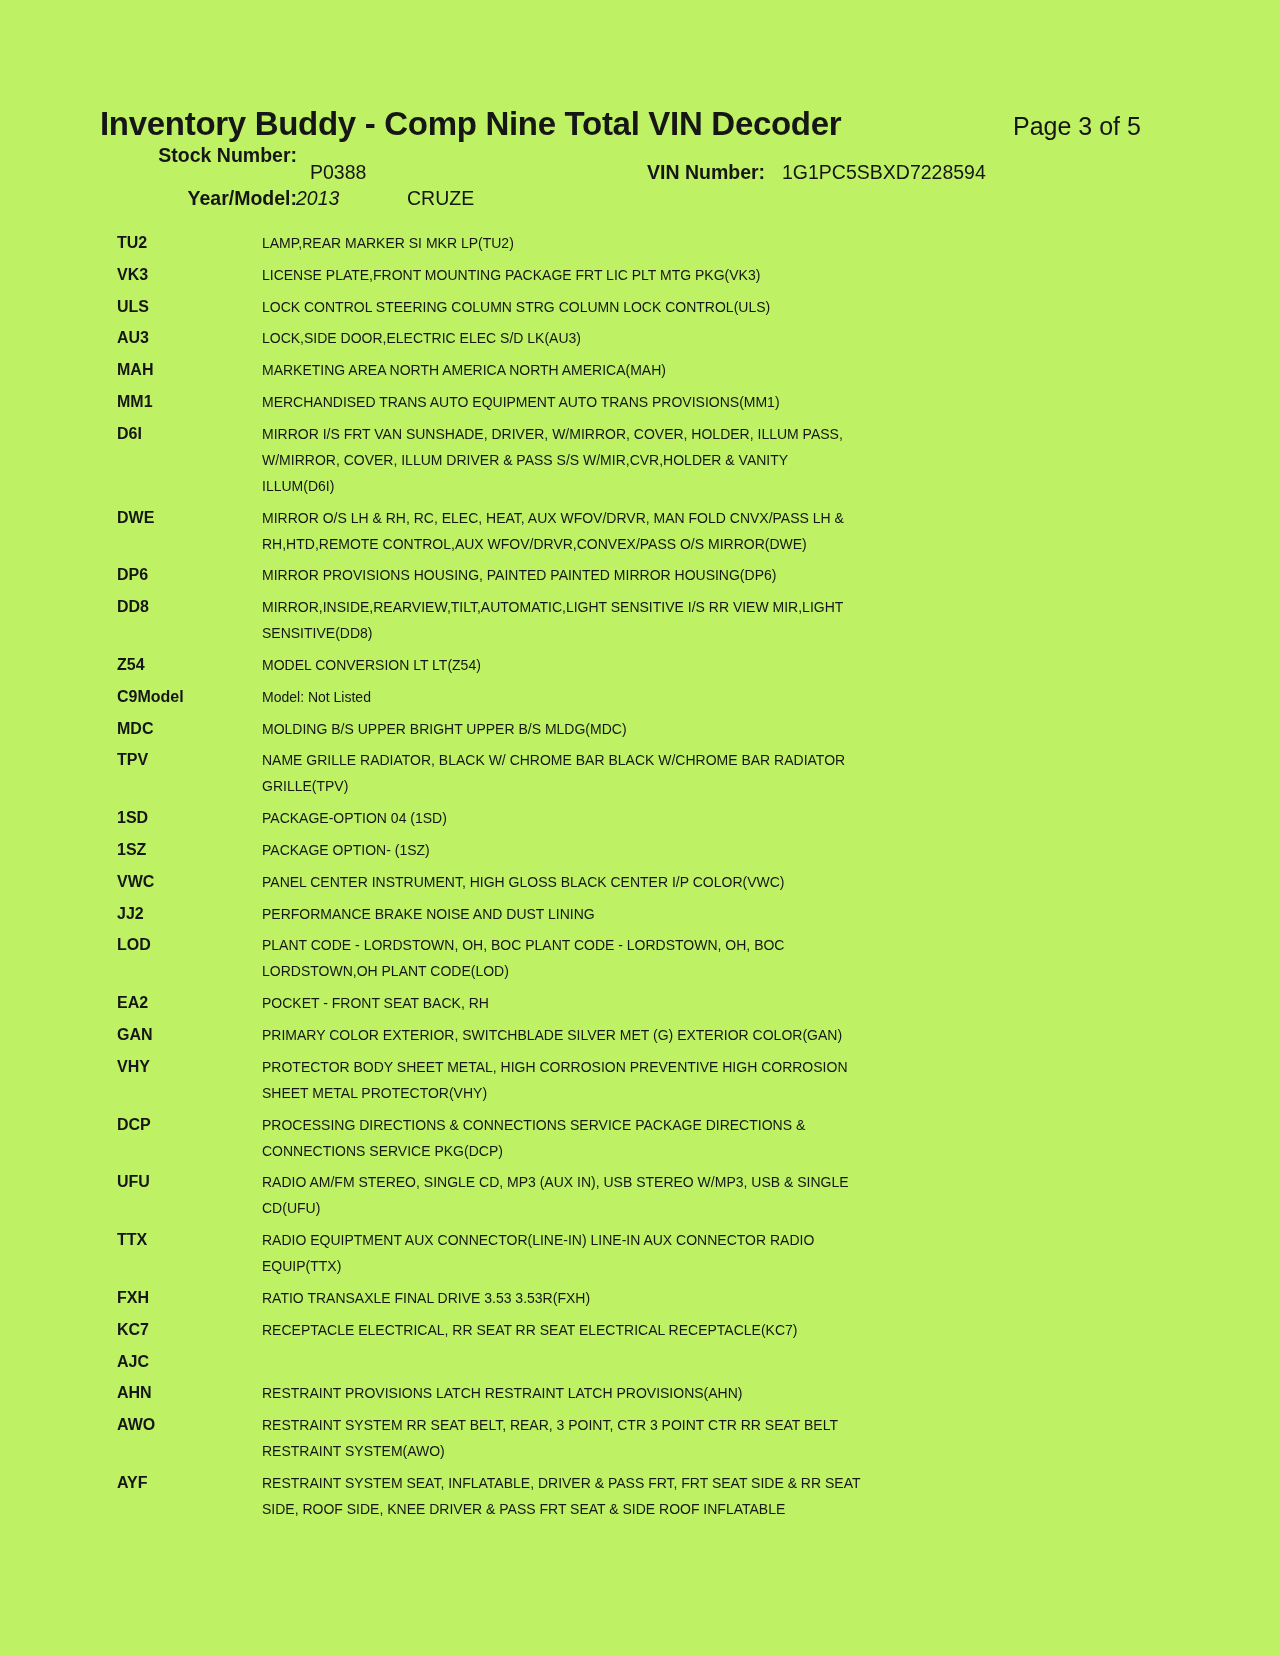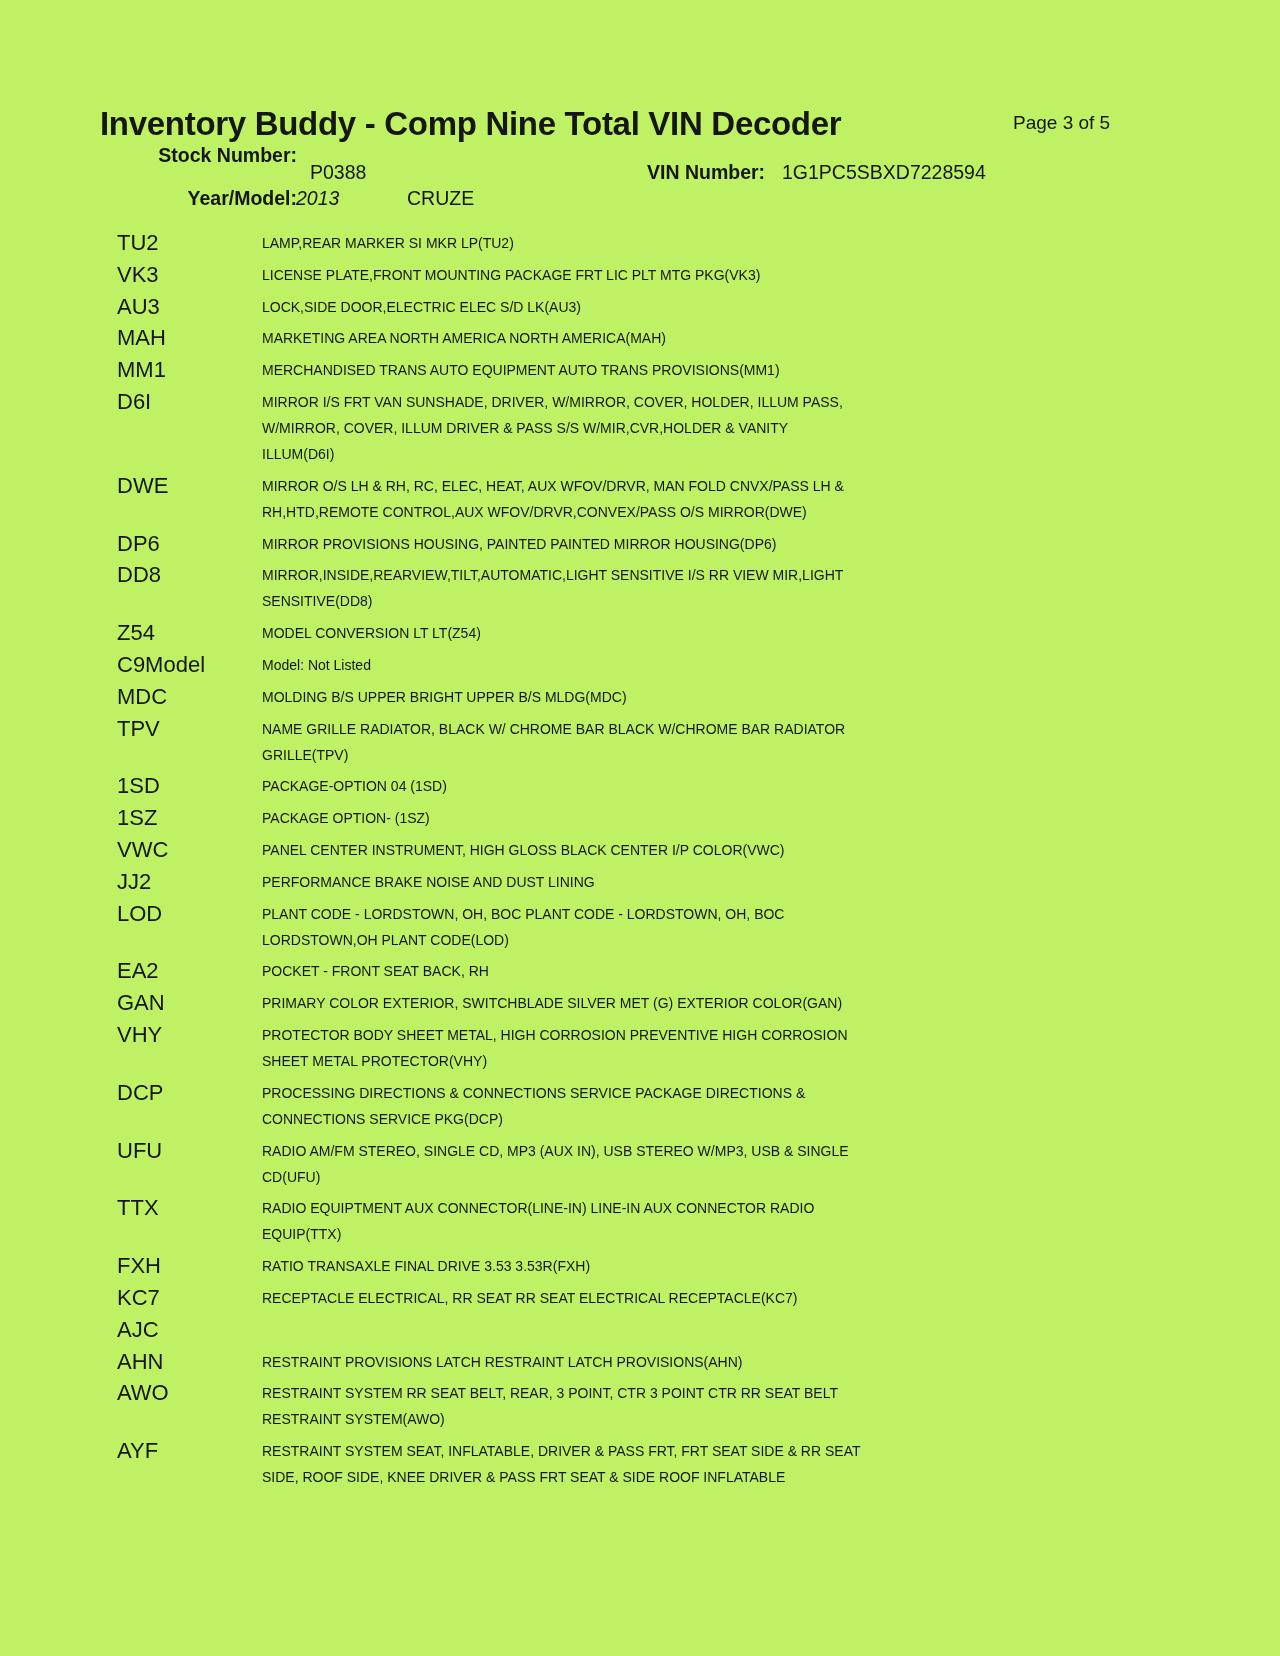--- a/index.html
+++ b/index.html
@@ -18,21 +18,21 @@
     top:105px;
     font-size:33px;
     font-weight:bold;
     letter-spacing:-0.3px;
     white-space:nowrap;
   }
   .page-num{
     position:absolute;
     left:1013px;
     top:112px;
-    font-size:19px;
+    font-size:25px;
     white-space:nowrap;
   }
   .hdr{
     position:absolute;
     font-size:19.5px;
     line-height:22px;
     white-space:nowrap;
   }
   .bold{font-weight:bold;}
   .stock-label{left:115px;top:144px;width:182px;text-align:right;}
@@ -49,23 +49,24 @@
     width:1070px;
   }
   .row{
     display:flex;
     align-items:flex-start;
     margin-bottom:5.8px;
   }
   .code{
     flex:0 0 145px;
     width:145px;
-    font-size:22px;
+    font-size:16px;
     line-height:26px;
     white-space:nowrap;
+    font-weight:bold;
   }
   .desc{
     width:905px;
     font-size:14px;
     line-height:26px;
     white-space:pre-line;
   }
 </style>
 </head>
 <body>
@@ -85,20 +86,24 @@
   <div class="table" id="options-table">
       <div class="row">
         <div class="code">TU2</div>
         <div class="desc">LAMP,REAR MARKER SI MKR LP(TU2)</div>
       </div>
       <div class="row">
         <div class="code">VK3</div>
         <div class="desc">LICENSE PLATE,FRONT MOUNTING PACKAGE FRT LIC PLT MTG PKG(VK3)</div>
       </div>
       <div class="row">
+        <div class="code">ULS</div>
+        <div class="desc">LOCK CONTROL STEERING COLUMN STRG COLUMN LOCK CONTROL(ULS)</div>
+      </div>
+      <div class="row">
         <div class="code">AU3</div>
         <div class="desc">LOCK,SIDE DOOR,ELECTRIC ELEC S/D LK(AU3)</div>
       </div>
       <div class="row">
         <div class="code">MAH</div>
         <div class="desc">MARKETING AREA NORTH AMERICA NORTH AMERICA(MAH)</div>
       </div>
       <div class="row">
         <div class="code">MM1</div>
         <div class="desc">MERCHANDISED TRANS AUTO EQUIPMENT AUTO TRANS PROVISIONS(MM1)</div>

